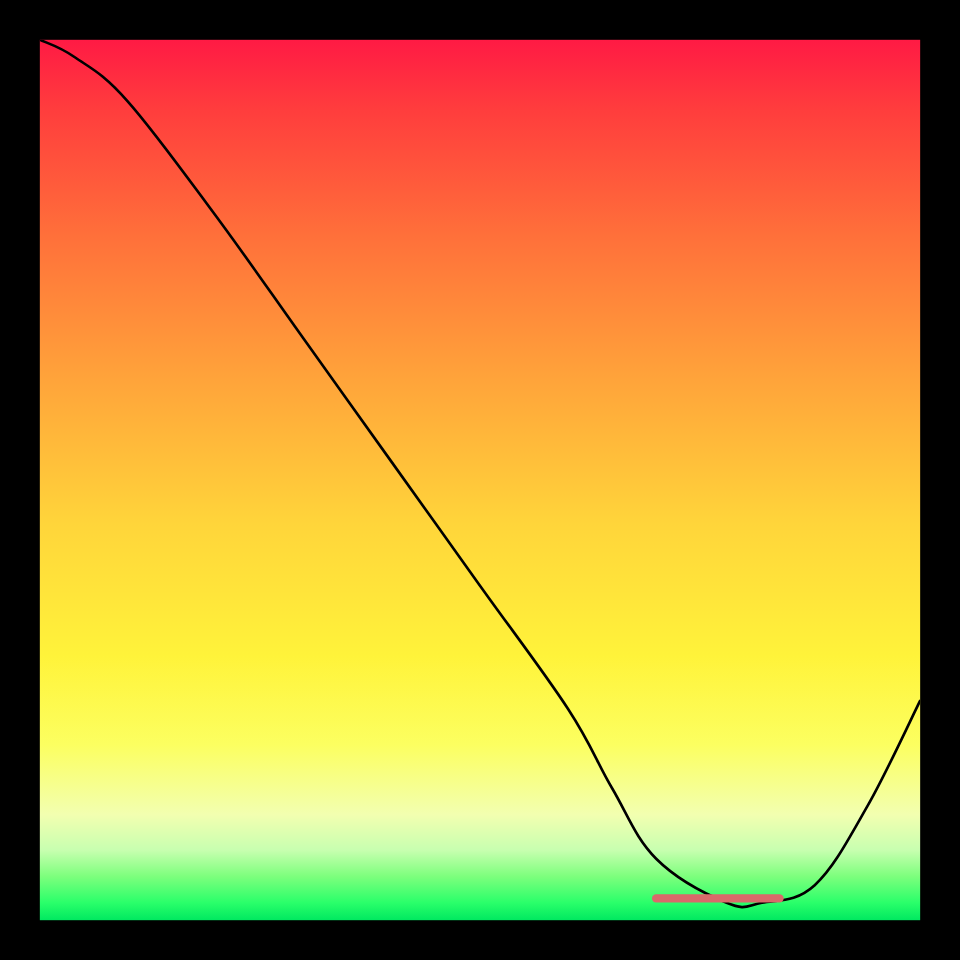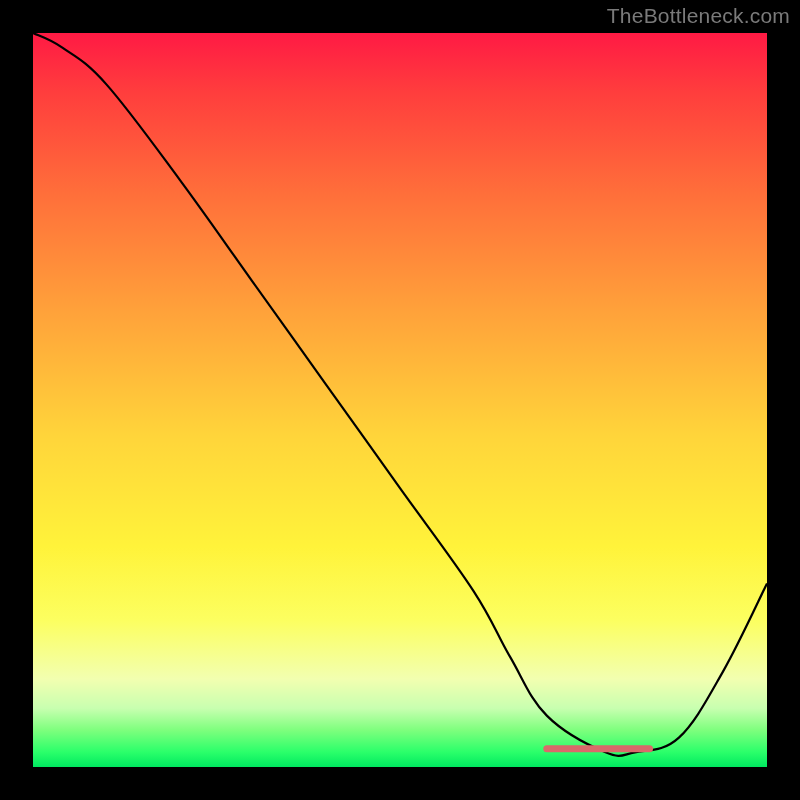--- a/index.html
+++ b/index.html
@@ -61,21 +61,20 @@
     font-weight: 500;
     letter-spacing: 0.2px;
     z-index: 5;
   }
 </style>
 </head>
 <body>
 
 <div class="frame">
 
-  <div class="watermark">TheBottleneck.com</div>
 
   <div class="plot-area">
     <div class="gradient-bg"></div>
 
     <svg class="curve" viewBox="0 0 734 734" preserveAspectRatio="none">
       <path id="curve-path" fill="none" stroke-width="2.2" stroke="#000000" d="M 0 0 C 5.2848 2.6424000000000114 16.148 5.431600000000065 29.36 14.680000000000064 C 42.572 23.92840000000006 52.2608 27.598400000000016 73.4 51.379999999999995 C 94.53920000000001 75.16159999999998 120.37600000000002 111.12759999999994 146.8 146.79999999999995 C 173.22400000000002 182.47239999999996 193.77599999999998 212.5664 220.2 249.56 C 246.624 286.5536 267.17600000000004 315.3264 293.6 352.32 C 320.024 389.3136 340.576 418.08639999999997 367 455.08 C 393.424 492.0736 420.582 527.4524 440.4 557.84 C 460.21799999999996 588.2276 463.88800000000003 601.4395999999999 477.1 623.9 C 490.312 646.3604 496.6244 665.4444 513.8 682.62 C 530.9756 699.7956 556.6655999999999 712.714 572.52 719.32 C 588.3744 725.926 588.668 721.9624000000001 601.88 719.32 C 615.092 716.6776 630.0656 719.1732 645.92 704.64 C 661.7743999999999 690.1068 674.1055999999999 666.3252 689.9599999999999 638.58 C 705.8144 610.8348000000001 726.0728 566.3544 734 550.5"></path>
       <path id="flat-segment" fill="none" stroke-width="7" stroke-linecap="round" stroke="#d96a6a" d="M 513.8 715.65 L 616.56 715.65"></path>
     </svg>
   </div>
 

